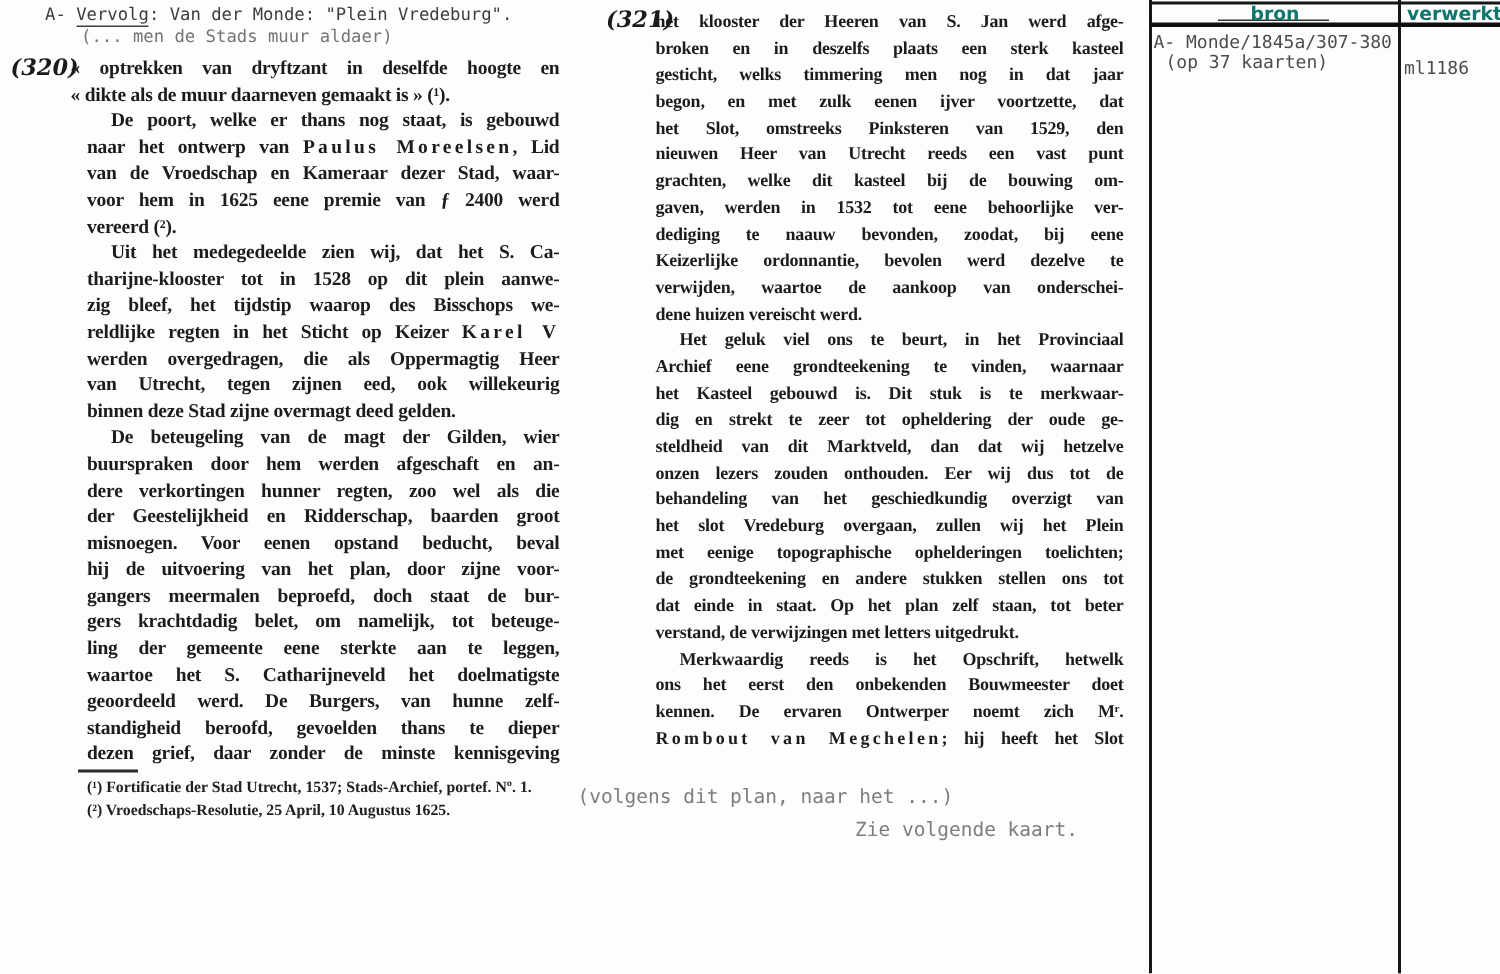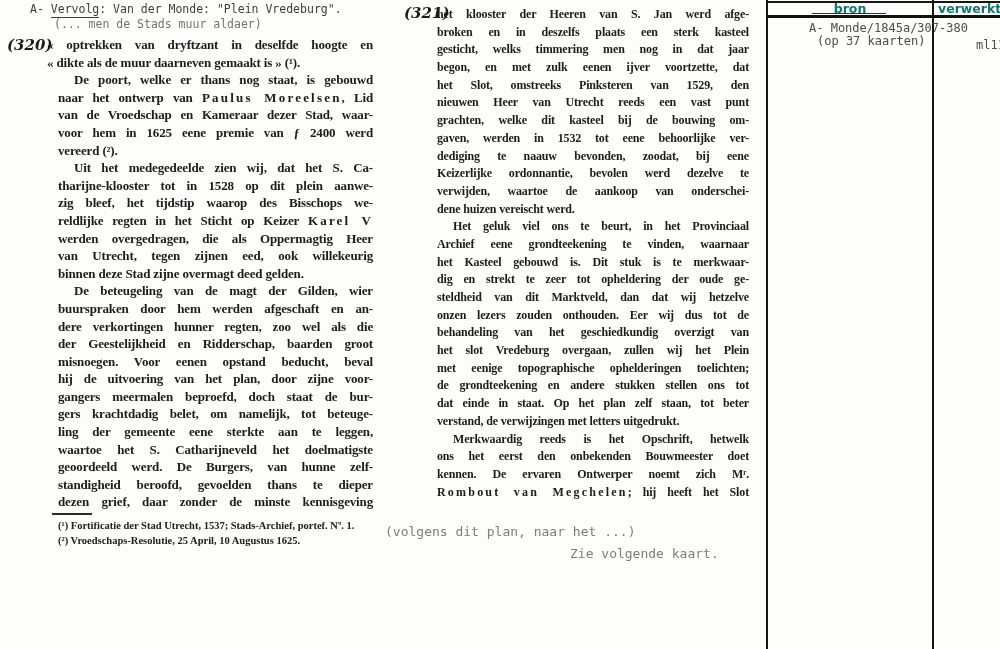--- a/index.html
+++ b/index.html
@@ -44,21 +44,21 @@
   #vline-left{left:766px;width:2px;}
   #vline-sep{left:932px;width:1.5px;}
   #hline-top{position:absolute;left:766px;top:1px;width:234px;height:1.5px;background:#161616;}
   #hline-headsep{position:absolute;left:766px;top:15px;width:234px;height:2.5px;background:#111;}
   #bron-underline{position:absolute;left:812px;top:13px;width:74px;height:1px;background:#333;}
   .thead{position:absolute;top:1px;font-family:"DejaVu Sans","Liberation Sans",sans-serif;
          font-weight:bold;font-size:12.5px;color:#0f766e;white-space:pre;}
   #th-bron{left:768px;width:164px;text-align:center;}
   #th-verwerkt{left:938px;}
   .tdata{position:absolute;font-family:"DejaVu Sans Mono","Liberation Mono",monospace;
-         font-size:12px;color:#4c4c4c;white-space:pre;padding-left:40px;}
+         font-size:12px;color:#4c4c4c;white-space:pre;}
   #bron-v1{left:769px;top:21px;}
   #bron-v2{left:777px;top:34px;}
   #verwerkt-v{left:936px;top:38px;}
 </style>
 </head>
 <body>
 
 <div id="page">
 
   <div id="tw-head1" class="tw"><span>A- </span><span class="u">Vervolg</span><span>: Van der Monde: "Plein Vredeburg".</span></div>

